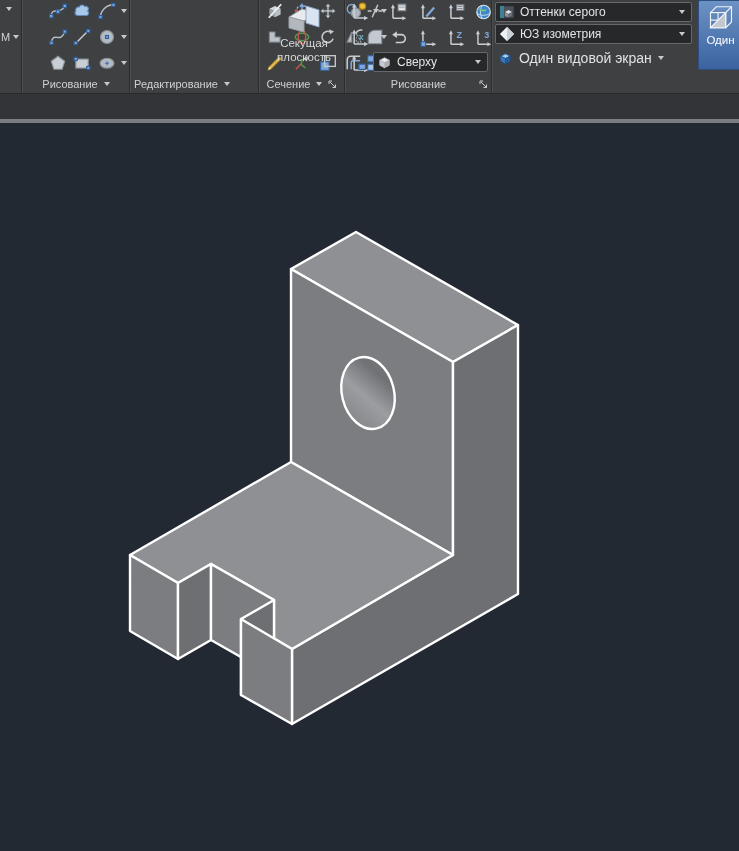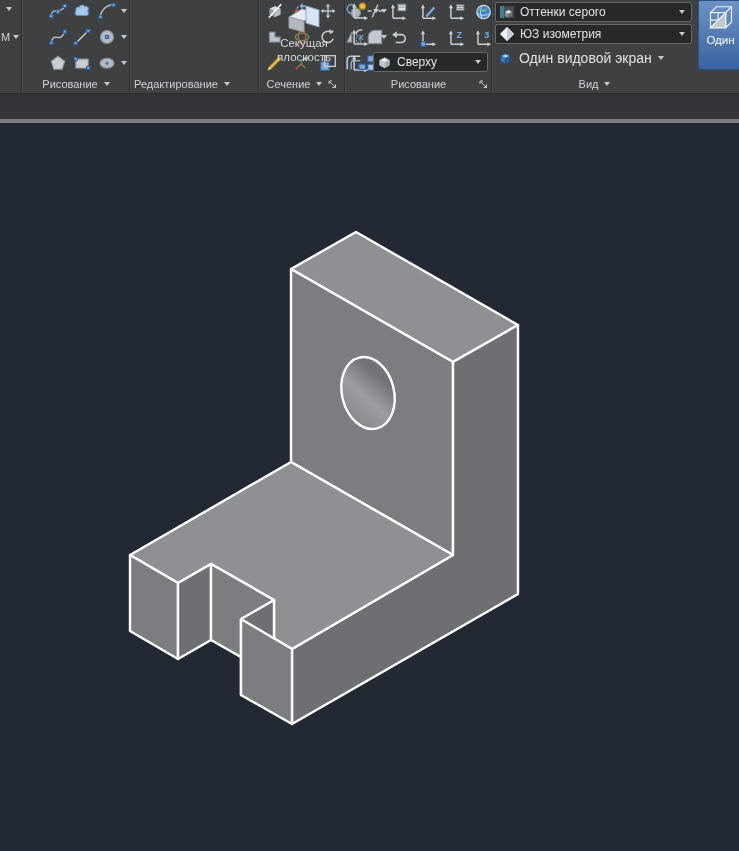--- a/index.html
+++ b/index.html
@@ -314,24 +314,20 @@
         <span class="dd"></span>
       </div>
       <div class="flatrow" style="left:6px;top:50px">
         <svg width="15" height="15" viewBox="0 0 16 16">
           <path d="M3 5.5 L8 3 L13 5.5 L8 8 Z" fill="#9fd2f2" stroke="#2a5e98"></path>
           <path d="M3 5.5 V11 L8 13.5 V8 Z" fill="#3a78b8" stroke="#2a5e98"></path>
           <path d="M13 5.5 V11 L8 13.5 V8 Z" fill="#2a5e98" stroke="#234e80"></path>
         </svg>
         <span>Один видовой экран</span>
         <span class="dd"></span>
-      </div>
-      <div class="plabel">
-        <span>Вид</span>
-          <span class="dd"></span>
       </div>
     </div>
 
     <div class="panel-blue">
       <svg width="28" height="30" viewBox="0 0 24 25" style="margin-top:3px">
         <g stroke="#eef3f8" fill="none" stroke-width="1">
           <rect x="3" y="7" width="13" height="13"></rect>
           <path d="M3 7 L8 2 H21 V15 L16 20 M16 7 L21 2 M9.5 7 V20 M3 13.5 H16"></path>
         </g>
         <path d="M3 20 L16 7 V20 Z" fill="#c2c8ce" stroke="#eef3f8" stroke-width="1"></path>

